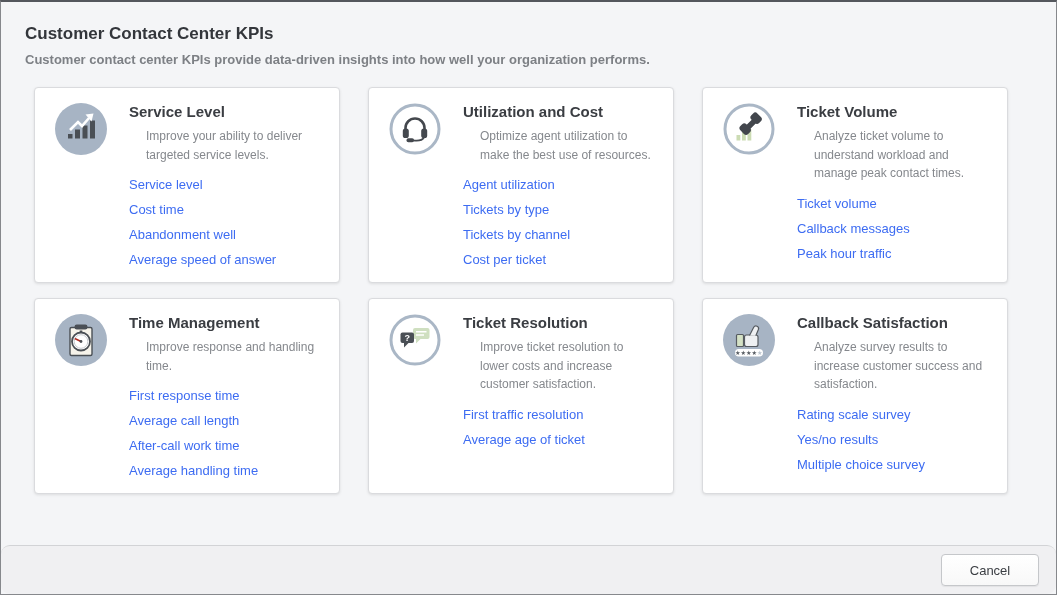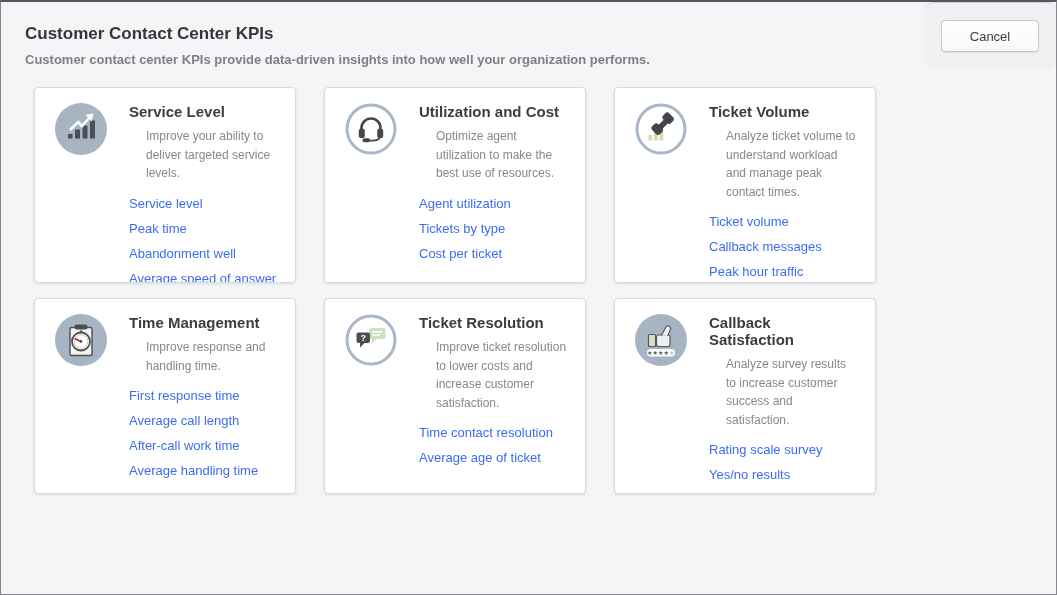--- a/index.html
+++ b/index.html
@@ -4,21 +4,21 @@
 <style>
   * { box-sizing: border-box; }
   html,body { margin:0; padding:0; background:#fff; }
   body { font-family: "Liberation Sans", sans-serif; }
 
   .window {
     width:1057px; height:595px;
     background:#f4f5f7;
     border:1px solid #86888c;
     border-top:2px solid #54575d;
-    display:flex; flex-direction:row;
+    display:flex; flex-direction:column;
     overflow:hidden;
   }
   .content { flex:1; padding-top:22px; }
 
   .page-title {
     margin:0 0 8px 0; padding:0 24px;
     font-size:17px; font-weight:700; color:#33363b;
   }
   .page-subtitle {
     margin:0 0 20px 0; padding:0 24px;
@@ -53,21 +53,21 @@
   }
   .links a {
     display:block;
     font-size:13px;
     color:#3d6cf2;
     text-decoration:none;
     margin-bottom:10px;
   }
 
   .footer {
-    height:67px;
+    height:49px;
     background:#f0f0f2;
     border-top:1px solid #d2d3d6;
     display:flex; align-items:center; justify-content:flex-end;
     padding:0 17px;
     border-radius:9px;
   }
   .cancel-btn {
     width:98px; height:32px;
     background:linear-gradient(#ffffff,#f8f8f8);
     border:1px solid #c5c7ca;
@@ -98,21 +98,21 @@
             <rect x="35" y="17.5" width="5" height="18" fill="#4a4f55"></rect>
             <path d="M15 27 L23 19 L27 23 L34 15" stroke="#fff" stroke-width="2.6" fill="none"></path>
             <polygon points="30.5,11.5 38.5,10.5 36.5,18.5" fill="#fff"></polygon>
           </svg>
         </div>
         <div class="card-body">
           <h2 class="card-title">Service Level</h2>
           <p class="card-desc">Improve your ability to deliver targeted service levels.</p>
           <div class="links">
             <a href="#">Service level</a>
-            <a href="#">Peak time</a>
+            <a href="#">Cost time</a>
             <a href="#">Abandonment well</a>
             <a href="#">Average speed of answer</a>
           </div>
         </div>
       </div>
 
       <div class="card">
         <div class="icon-wrap">
           <svg viewBox="0 0 52 52" width="52" height="52">
             <circle cx="26" cy="26" r="24" fill="#fff" stroke="#aab7c6" stroke-width="3"></circle>
@@ -122,20 +122,21 @@
             <path d="M35 34.5 c-1.5 2.5 -6 3.5 -11 2.8" stroke="#44484e" stroke-width="1.8" fill="none"></path>
             <rect x="17.5" y="35.2" width="7.5" height="4" rx="1.8" fill="#44484e"></rect>
           </svg>
         </div>
         <div class="card-body">
           <h2 class="card-title">Utilization and Cost</h2>
           <p class="card-desc">Optimize agent utilization to make the best use of resources.</p>
           <div class="links">
             <a href="#">Agent utilization</a>
             <a href="#">Tickets by type</a>
+            <a href="#">Tickets by channel</a>
             <a href="#">Cost per ticket</a>
           </div>
         </div>
       </div>
 
       <div class="card">
         <div class="icon-wrap">
           <svg viewBox="0 0 52 52" width="52" height="52">
             <circle cx="26" cy="26" r="24" fill="#fff" stroke="#aab7c6" stroke-width="3"></circle>
             <rect x="13.5" y="32" width="3.8" height="5.5" fill="#ccdcb4"></rect>
@@ -198,21 +199,21 @@
               <rect x="11.5" y="18.5" width="13.5" height="10.5" rx="2" fill="#4a4f55"></rect>
               <polygon points="15,29 15,33.5 19.5,29" fill="#4a4f55"></polygon>
               <text x="18.3" y="26.8" font-size="9" font-weight="bold" fill="#fff" text-anchor="middle" font-family="Liberation Sans, sans-serif">?</text>
             </g>
           </svg>
         </div>
         <div class="card-body">
           <h2 class="card-title">Ticket Resolution</h2>
           <p class="card-desc">Improve ticket resolution to lower costs and increase customer satisfaction.</p>
           <div class="links">
-            <a href="#">Time contact resolution</a>
+            <a href="#">First traffic resolution</a>
             <a href="#">Average age of ticket</a>
           </div>
         </div>
       </div>
 
       <div class="card">
         <div class="icon-wrap">
           <svg viewBox="0 0 52 52" width="52" height="52">
             <circle cx="26" cy="26" r="26" fill="#a7b4c4"></circle>
             <rect x="13.5" y="20.5" width="7" height="12" rx="1" fill="#d4e1c5" stroke="#565b61" stroke-width="1.2"></rect>

